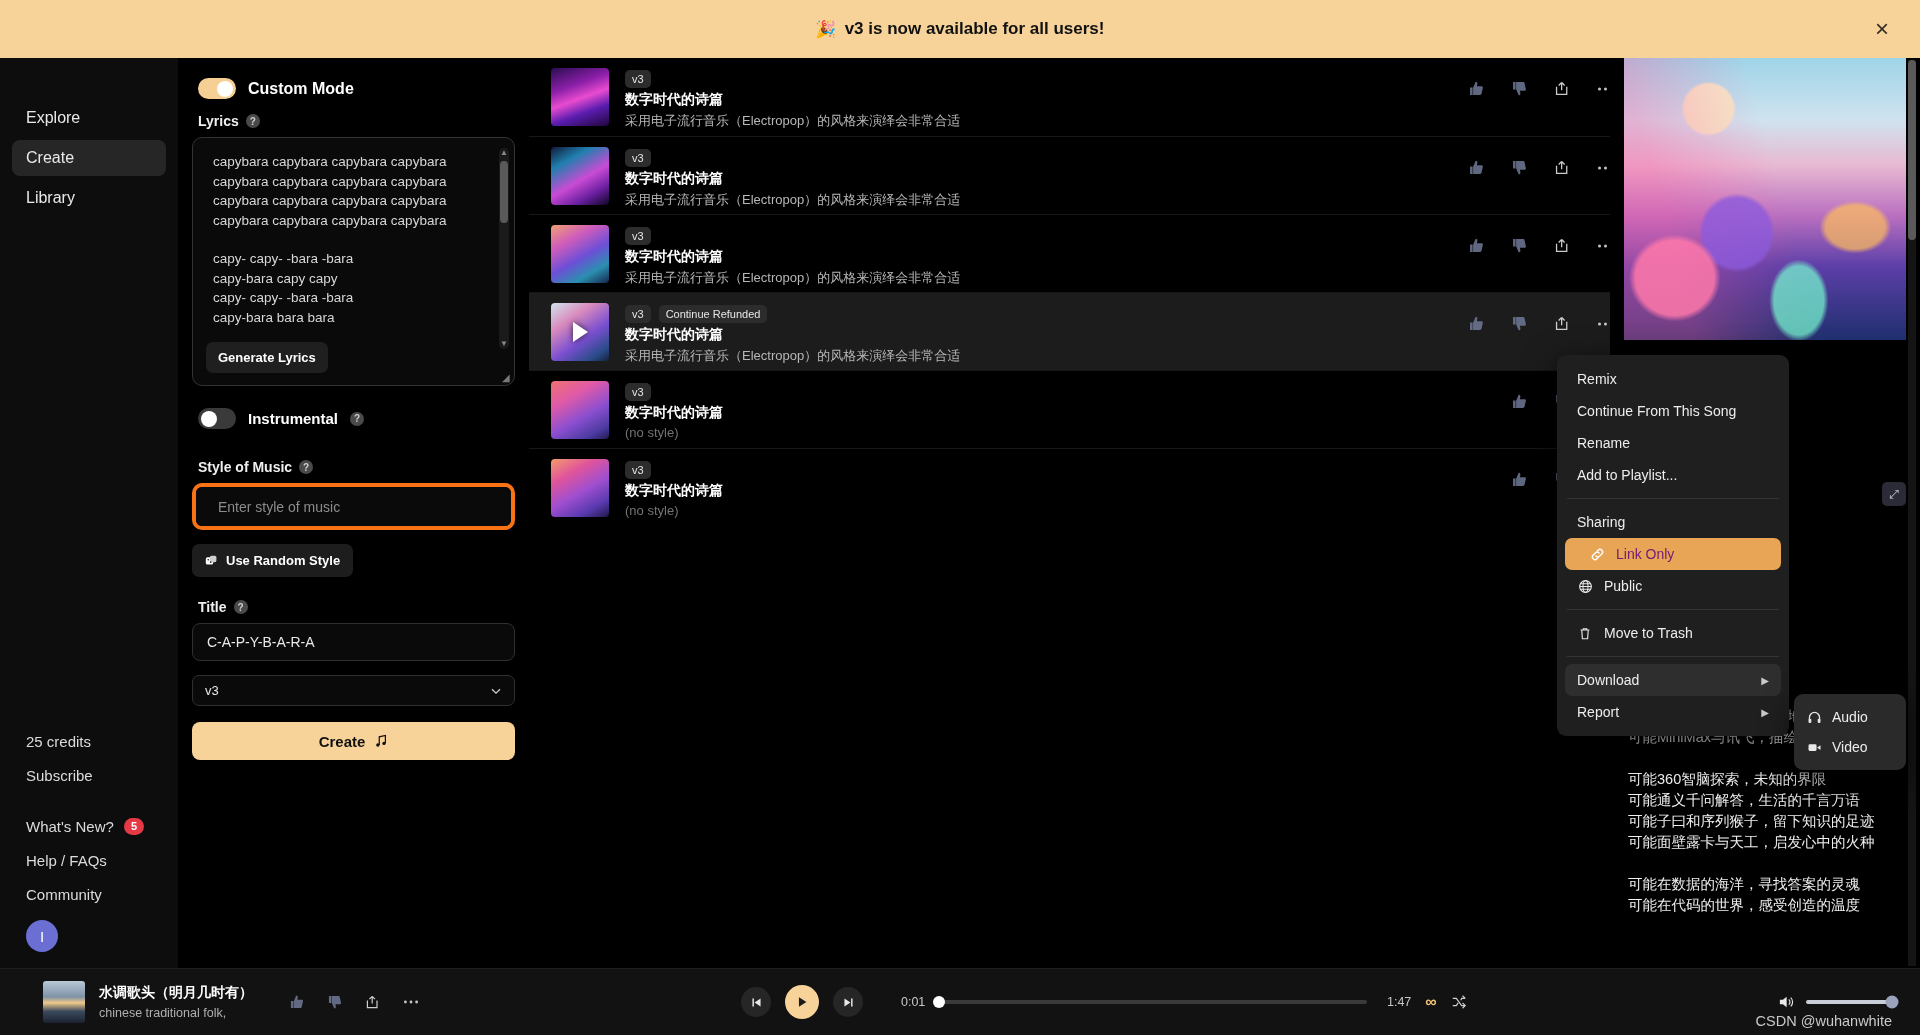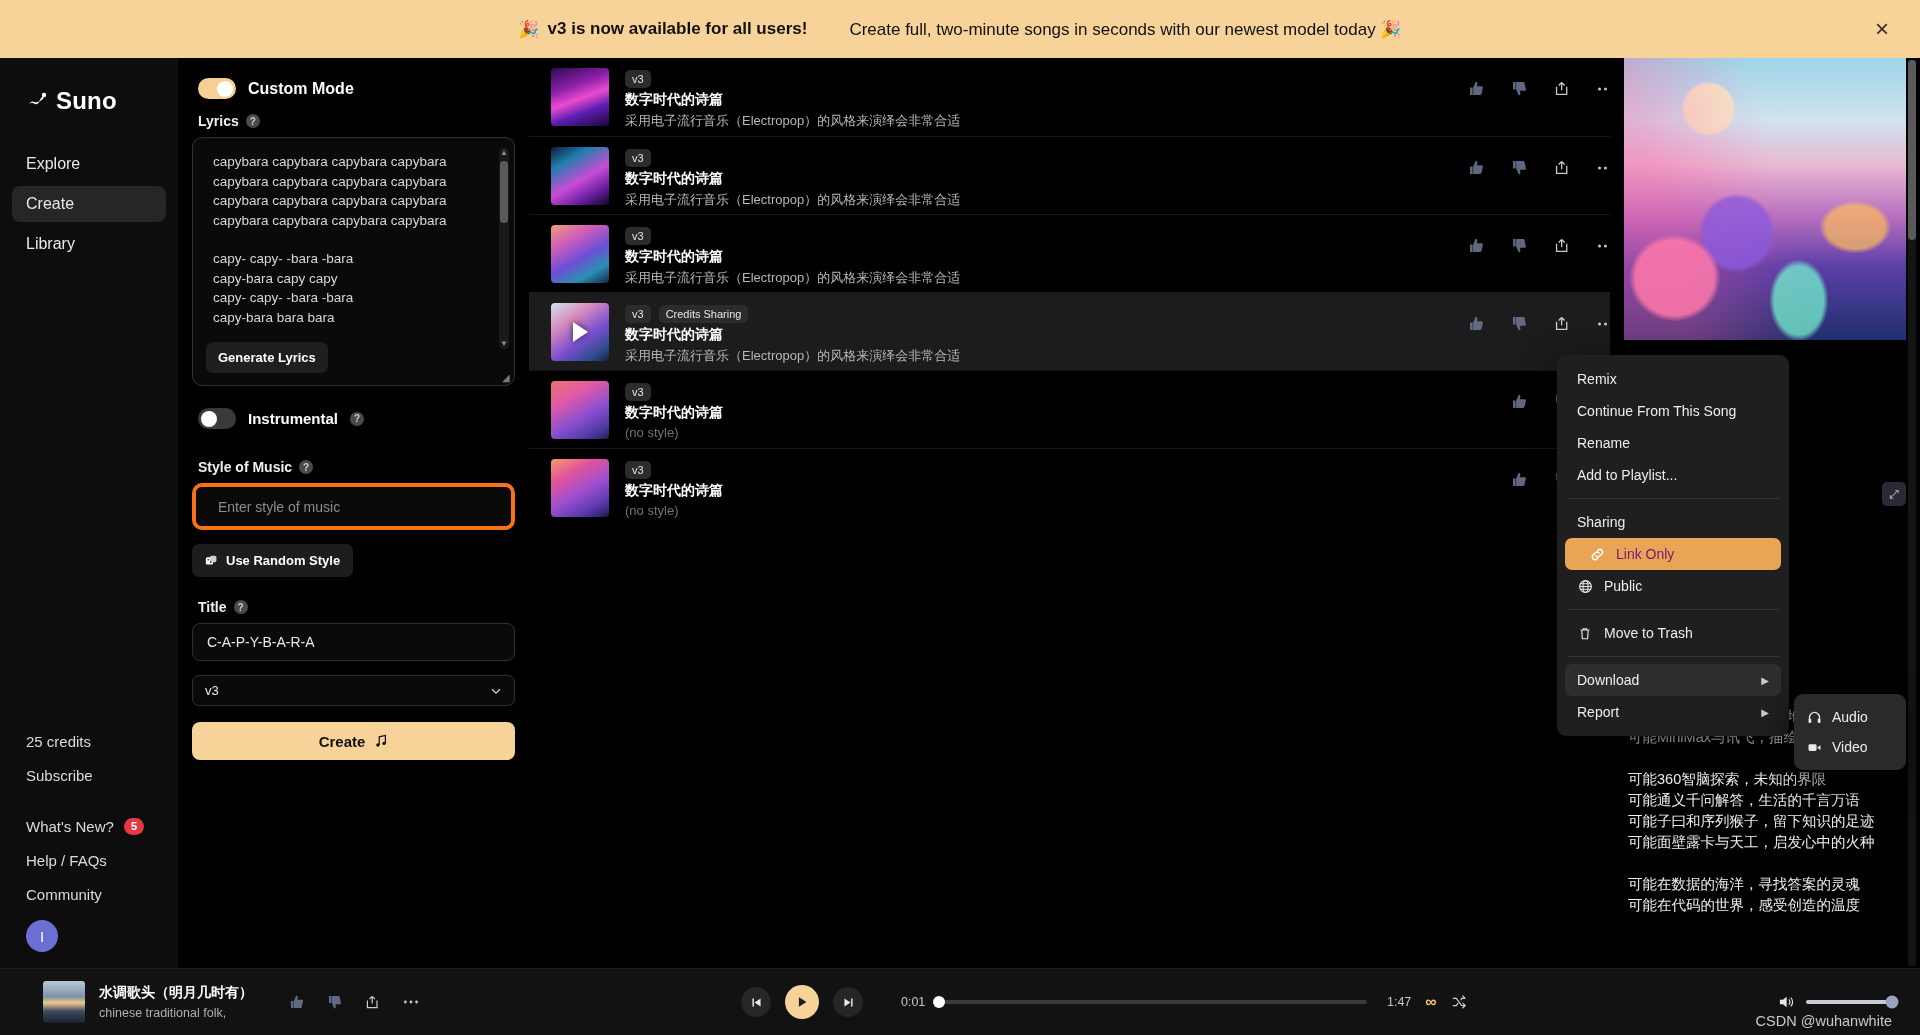--- a/index.html
+++ b/index.html
@@ -315,34 +315,24 @@
 </head>
 <body>
 
 <div class="app">
 
   <div class="banner">
     <div class="banner-strong">
       <span class="banner-emoji">🎉</span>
       <span>v3 is now available for all users!</span>
     </div>
-    <span>Create full, two-minute songs in seconds with our newest model today 🎉</span>
     <div class="banner-close">×</div>
   </div>
 
   <div class="leftnav">
-    <div class="brand">
-      <span class="brand-mark">
-        <svg width="22" height="22" viewBox="0 0 22 22">
-          <path d="M3 15 C6 6, 11 18, 15 8 L19 4 L17 9 L13 12 C10 18, 6 9, 3 15 Z" fill="#fff"></path>
-          <circle cx="18" cy="5" r="2.2" fill="#fff"></circle>
-        </svg>
-      </span>
-      <span class="brand-name">Suno</span>
-    </div>
     <div class="navlist">
       <div class="navitem">Explore</div>
       <div class="navitem active">Create</div>
       <div class="navitem">Library</div>
     </div>
     <div class="nav-spacer"></div>
     <div class="footlinks">
       <div class="footlink">25 credits</div>
       <div class="footlink" style="margin-bottom:34px">Subscribe</div>
       <div class="footlink">
@@ -555,21 +545,21 @@
 
     <div class="songrow sep selected">
       <div class="thumb th4">
         <span class="playover">
             <span class="playtri"></span>
           </span>
       </div>
       <div class="songmeta">
         <div class="chiprow">
           <span class="chip">v3</span>
-          <span class="chip">Credits Sharing</span>
+          <span class="chip">Continue Refunded</span>
         </div>
         <div class="songtitle">数字时代的诗篇</div>
         <div class="songdesc">采用电子流行音乐（Electropop）的风格来演绎会非常合适</div>
       </div>
       <div class="rowactions">
         <span class="actbtn">
             <svg width="17" height="17" viewBox="0 0 20 20">
               <path d="M6 9 L9 2 C10.6 2 11.2 3 11 4.4 L10.5 7.3 H16 C17.1 7.3 17.8 8.2 17.5 9.2 L16 16 C15.8 17 15.1 17.6 14.1 17.6 H6 Z M2.4 8.8 H5.4 V17.6 H2.4 Z" fill="#6b7490"></path>
             </svg>
           </span>

